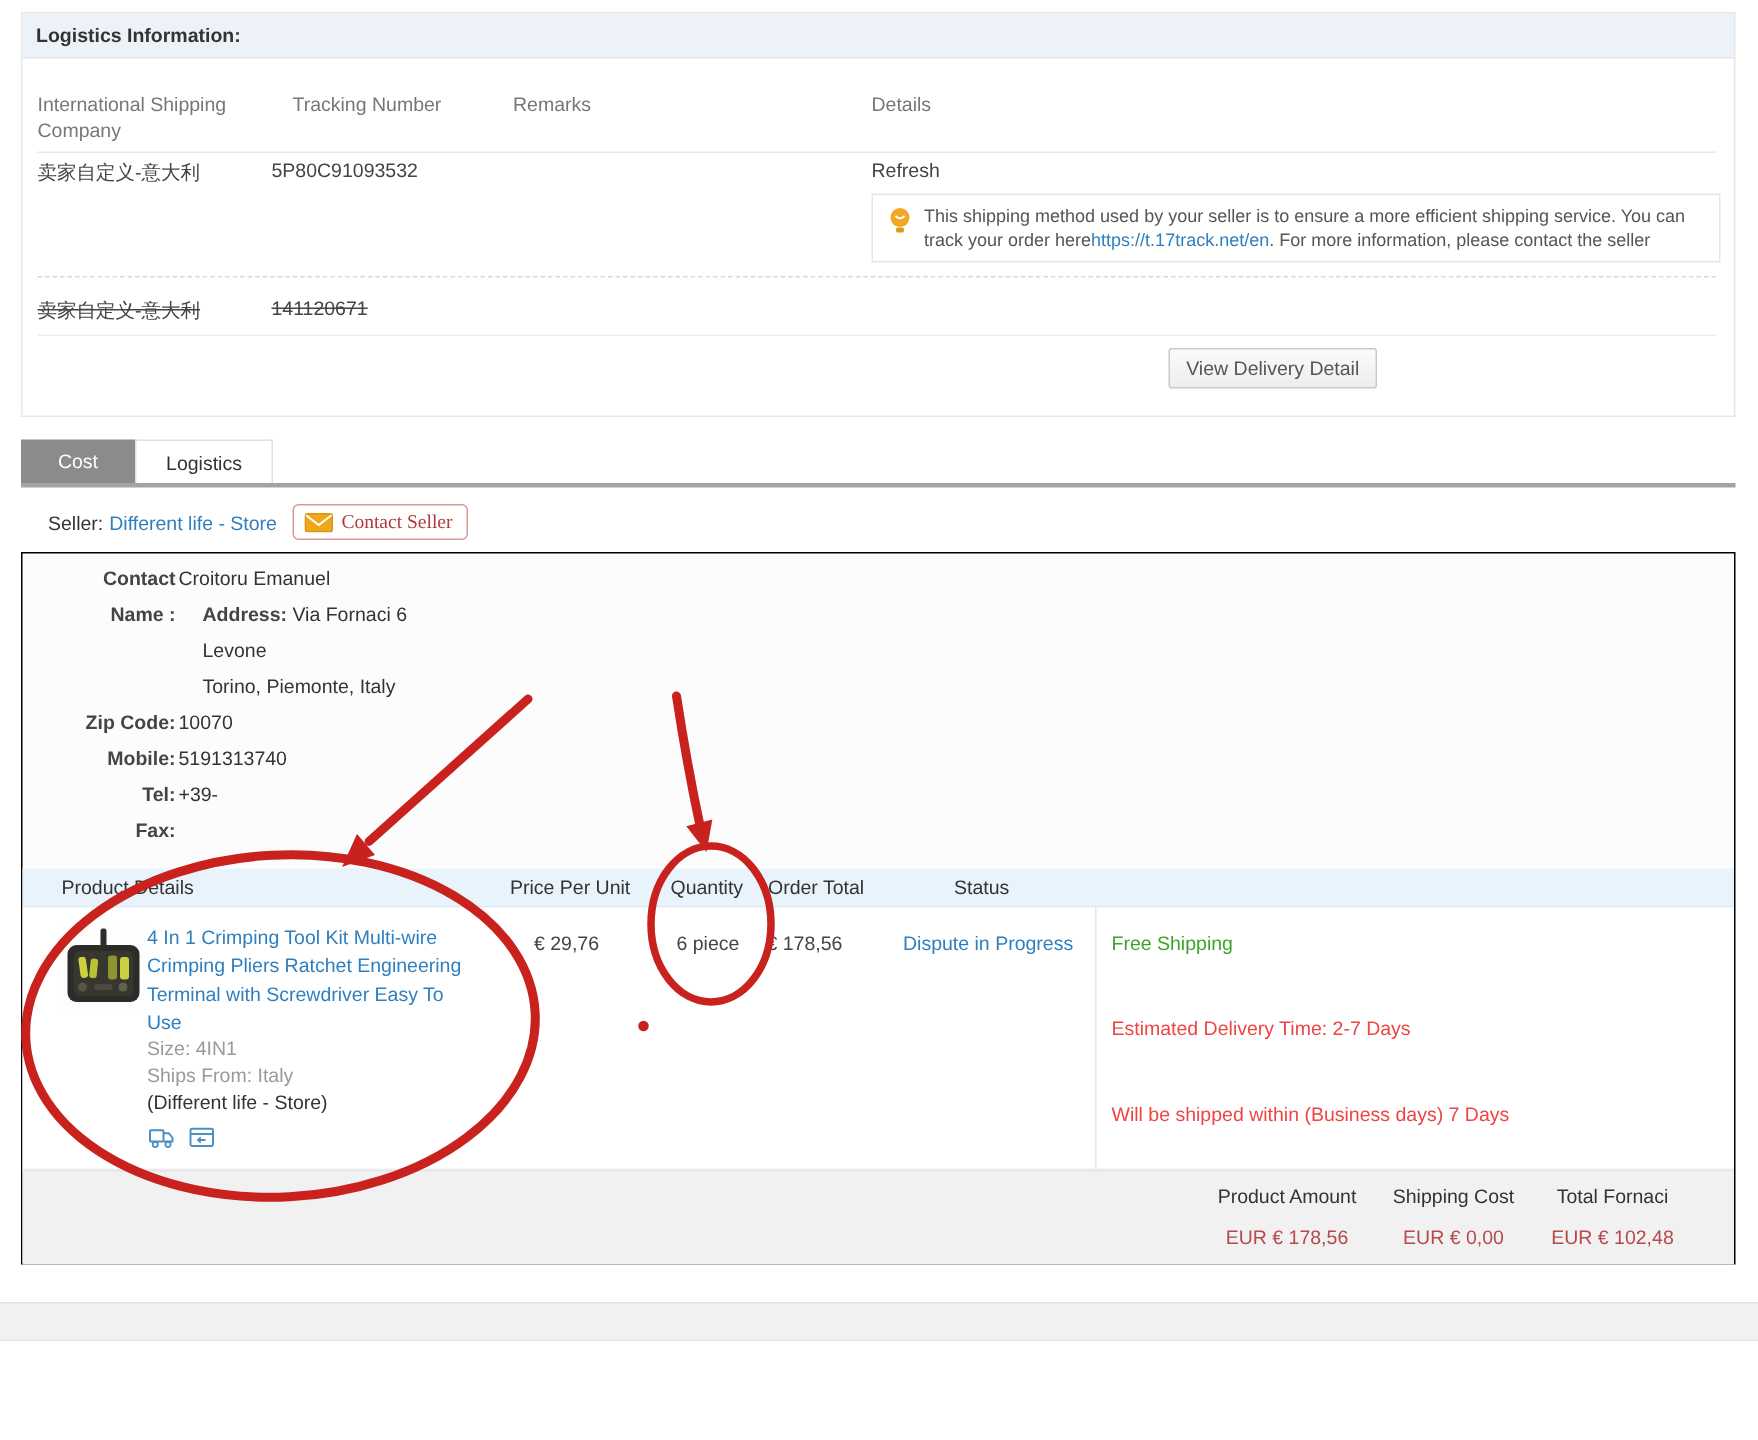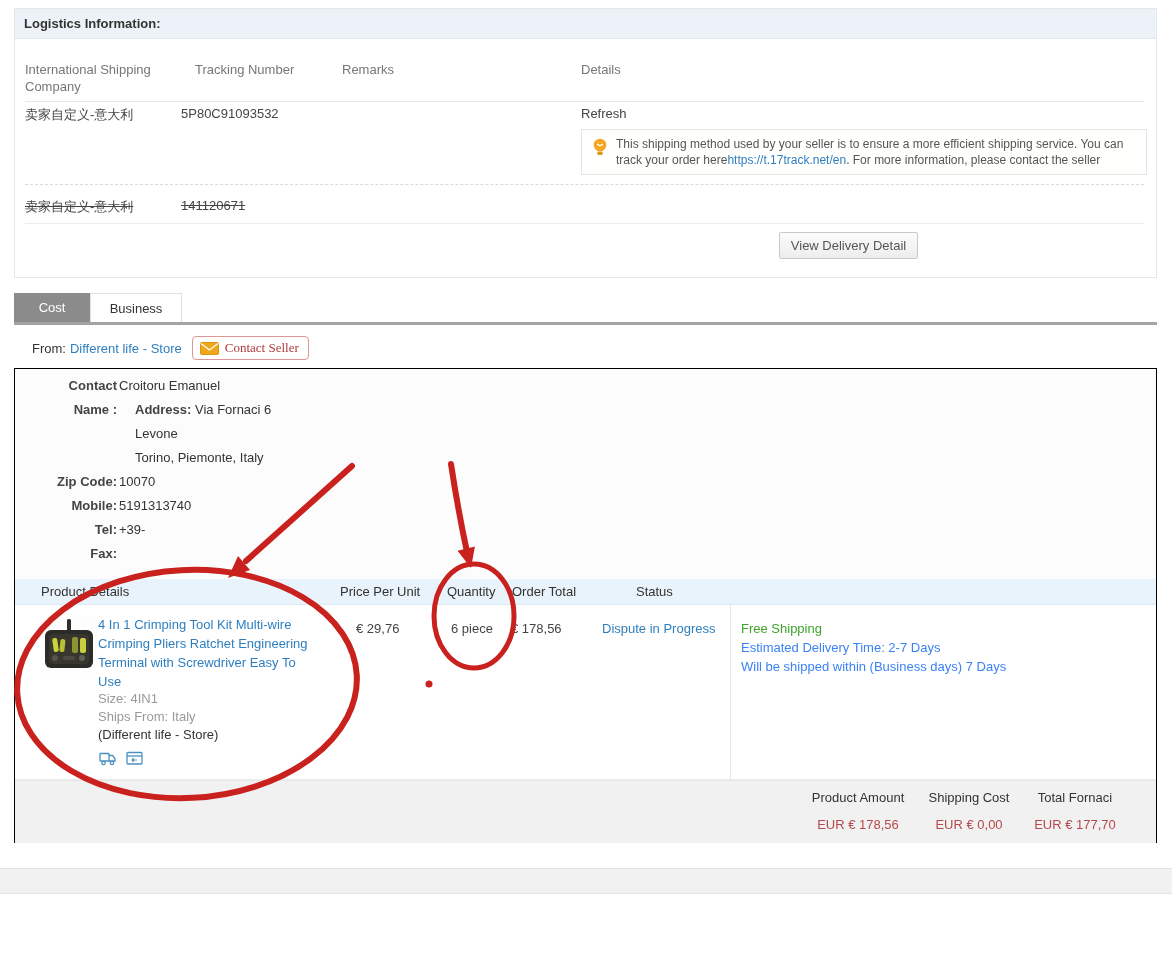--- a/index.html
+++ b/index.html
@@ -53,21 +53,21 @@
   .p-sub { position:absolute; left:83px; color:#9a9a9a; }
   .p-store { position:absolute; left:83px; color:#333; }
   .p-icons { position:absolute; left:84px; top:382px; display:flex; gap:9px; }
   .p-icons svg { cursor:pointer; }
   .cell-price { position:absolute; left:341px; top:252px; color:#444; }
   .cell-qty { position:absolute; left:436px; top:252px; color:#444; }
   .cell-total { position:absolute; left:496px; top:252px; color:#444; }
   .cell-status { position:absolute; left:587px; top:252px; color:#2f7fbf; cursor:pointer; }
   .ship-info { position:absolute; left:726px; top:250px; line-height:19px; }
   .ship-free { color:#3fa32a; }
-  .ship-line { color:#3b82f6; }
+  .ship-line { color:#ef4444;margin-top:38px; }
 
   .totals-band { position:absolute; left:0; right:0; top:411px; height:63px; background:#f1f1f1; border-top:1px solid #e6e6e6; }
   .total-col { position:absolute; width:150px; text-align:center; }
   .total-label { color:#333; padding-top:10px; }
   .total-value { color:#b5494c; padding-top:12px; }
   .tc1 { left:768px; } .tc2 { left:879px; } .tc3 { left:985px; }
 
   .bottom-strip { position:absolute; left:0; top:868px; width:1172px; height:26px; background:#f1f1f1; border-top:1px solid #e3e3e3; border-bottom:1px solid #e3e3e3; }
 
   
@@ -103,25 +103,25 @@
 
     <div class="log-sep sep-dashed" style="top:175px;"></div>
     <div class="log-cell struck" style="left:10px; top:189px; width:150px;">卖家自定义-意大利</div>
     <div class="log-cell struck" style="left:166px; top:189px;">141120671</div>
     <div class="log-sep sep-solid" style="top:214px;"></div>
 
     <button class="delivery-btn">View Delivery Detail</button>
   </section>
 
   <div class="tab tab-order">Cost</div>
-  <div class="tab tab-financial">Business</div>
+  <div class="tab tab-financial">Logistics</div>
   <div class="tab-bar"></div>
 
   <div class="store-row">
-    <span class="store-label">From:</span>
+    <span class="store-label">Seller:</span>
     <a class="link">Different life - Store</a>
     <span class="contact-seller">
       <svg width="19" height="13" viewBox="0 0 19 13">
         <rect x="0.5" y="0.5" width="18" height="12" rx="1.5" fill="#efa71c" stroke="#d99412"></rect>
         <path d="M1 1.5 L9.5 8 L18 1.5" stroke="#fff" stroke-width="1.2" fill="none"></path>
       </svg>
       <span>Contact Seller</span>
     </span>
   </div>
 
@@ -218,21 +218,21 @@
     <div class="total-col tc1" style="top:411px;">
       <div class="total-label">Product Amount</div>
       <div class="total-value">EUR € 178,56</div>
     </div>
     <div class="total-col tc2" style="top:411px;">
       <div class="total-label">Shipping Cost</div>
       <div class="total-value">EUR € 0,00</div>
     </div>
     <div class="total-col tc3" style="top:411px;">
       <div class="total-label">Total Fornaci</div>
-      <div class="total-value">EUR € 177,70</div>
+      <div class="total-value">EUR € 102,48</div>
     </div>
   </section>
 
   <div class="bottom-strip"></div>
 
   <svg class="overlay" viewBox="0 0 1172 960">
     <g stroke="#c9211e" fill="none" stroke-linecap="round">
       <ellipse cx="187" cy="684" rx="170" ry="114" stroke-width="6" transform="rotate(-3 187 684)"></ellipse>
       <ellipse cx="474" cy="616" rx="40" ry="52" stroke-width="5"></ellipse>
       <path d="M352 466 L246 561" stroke-width="6"></path>

